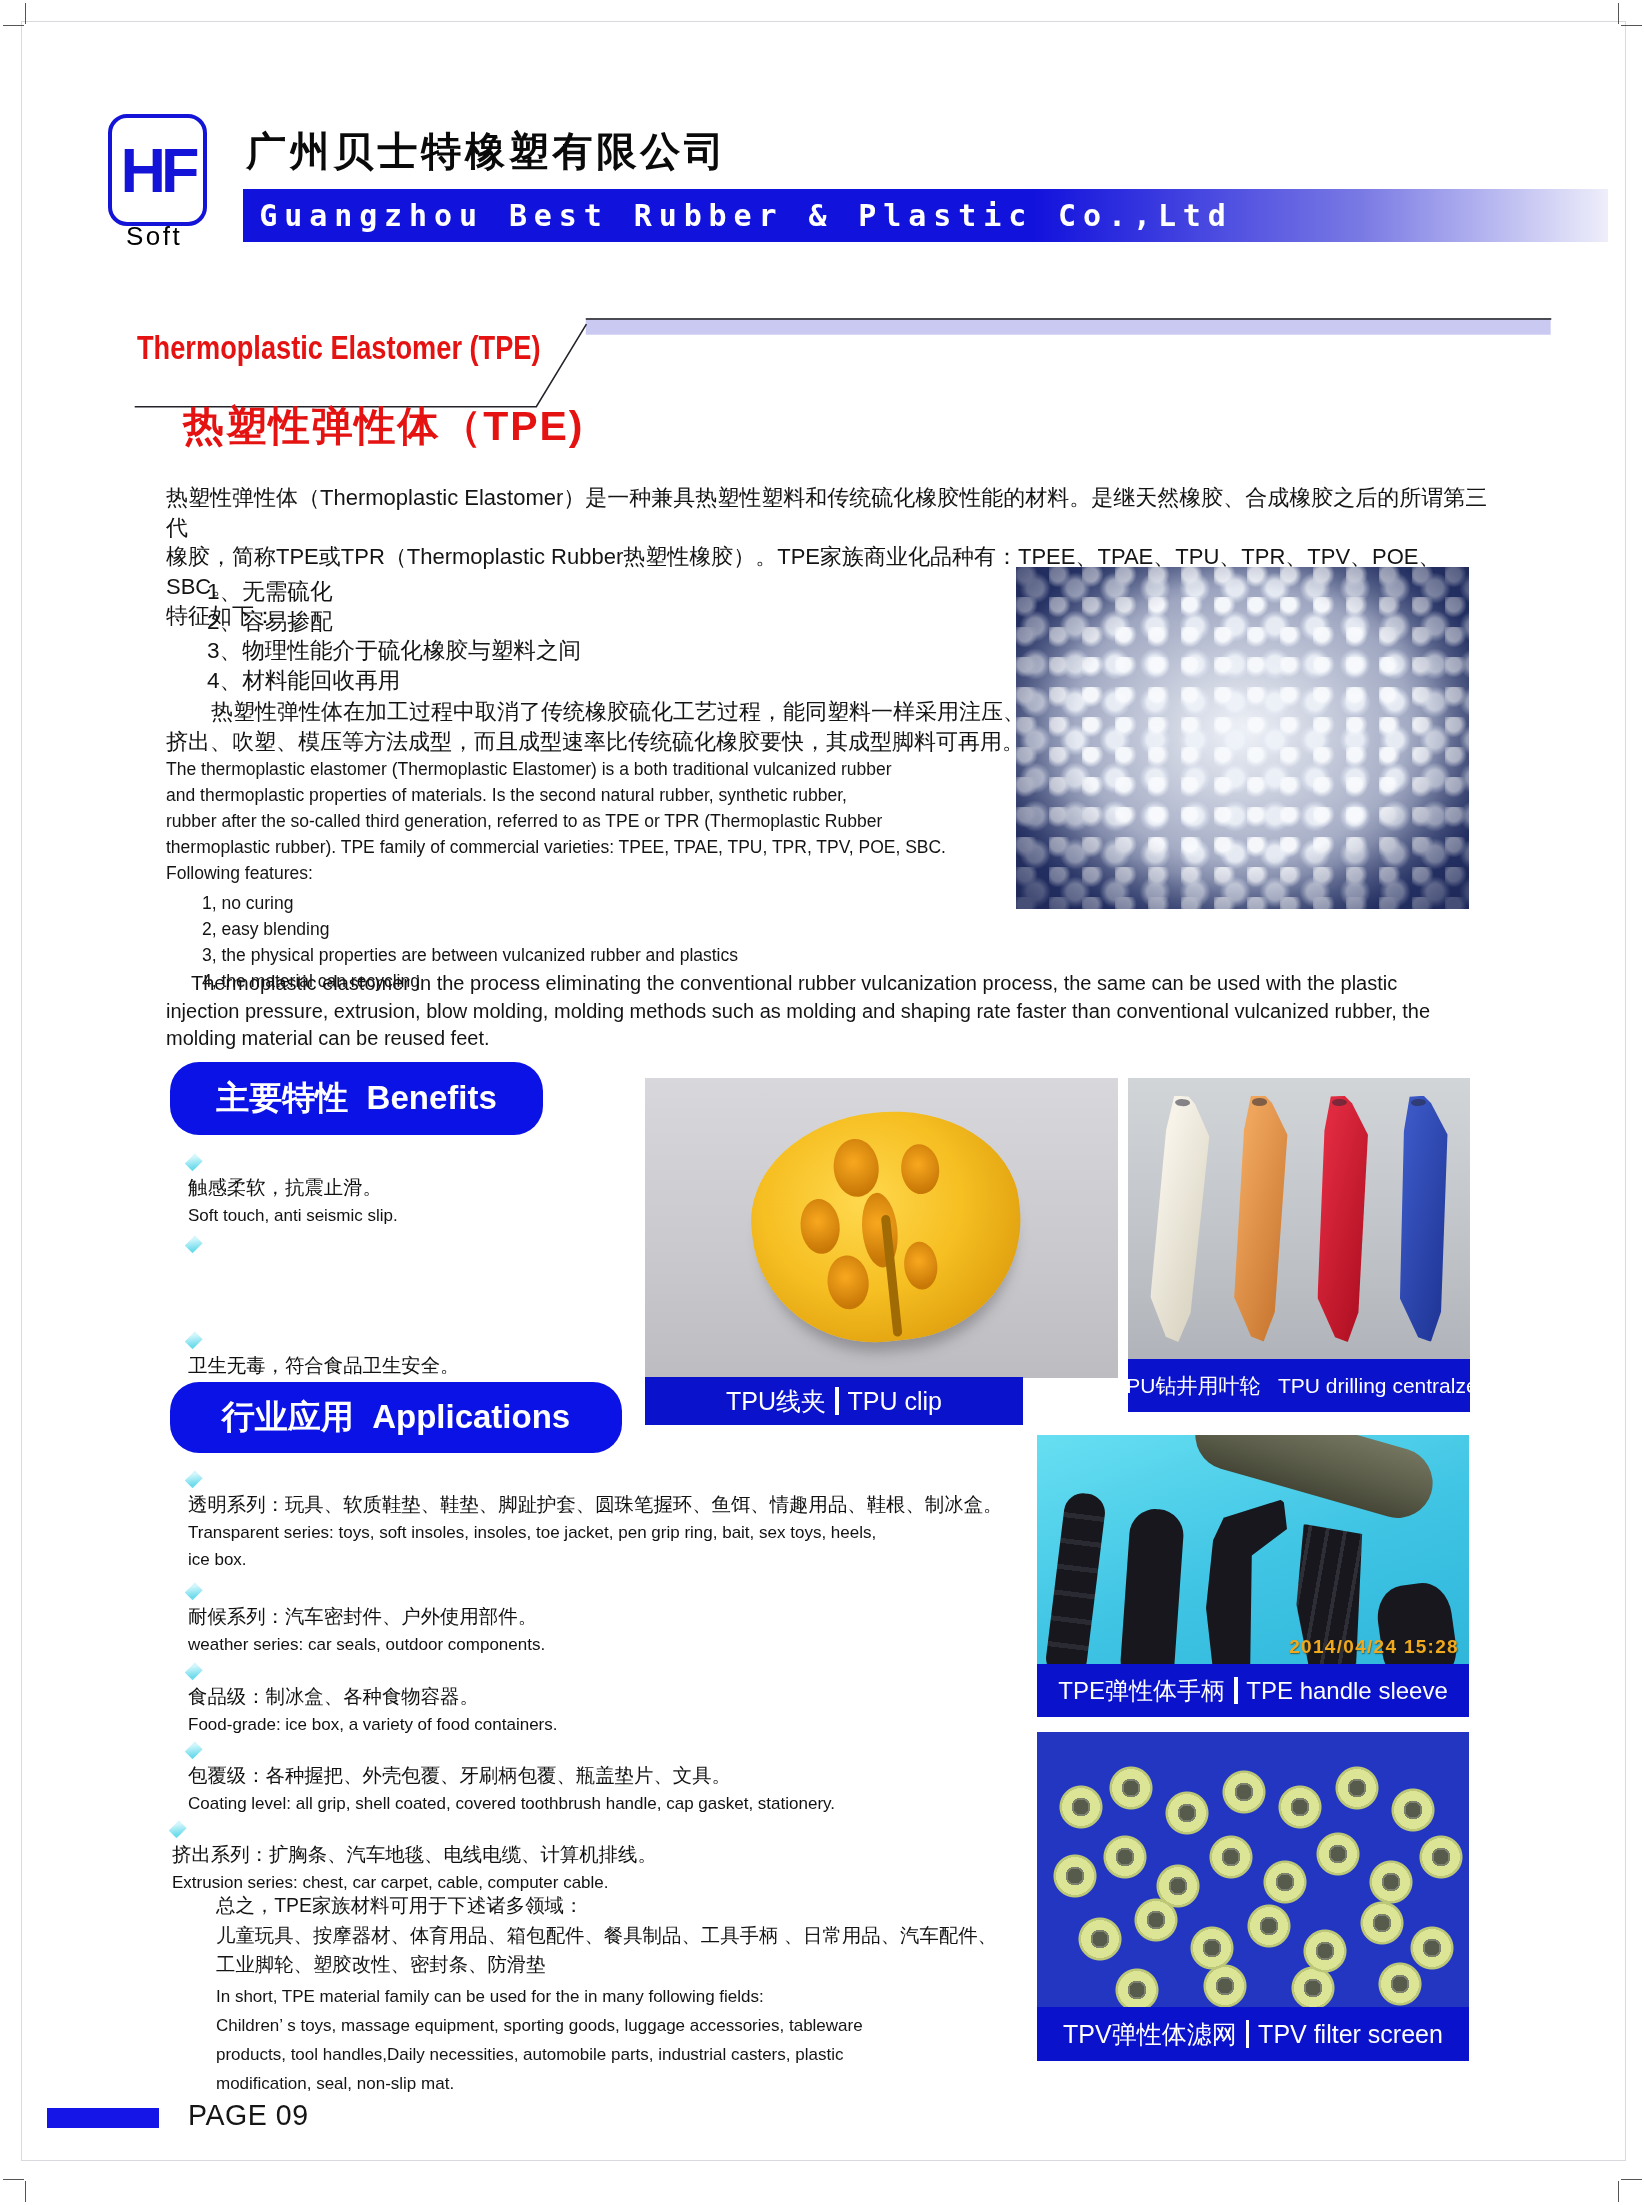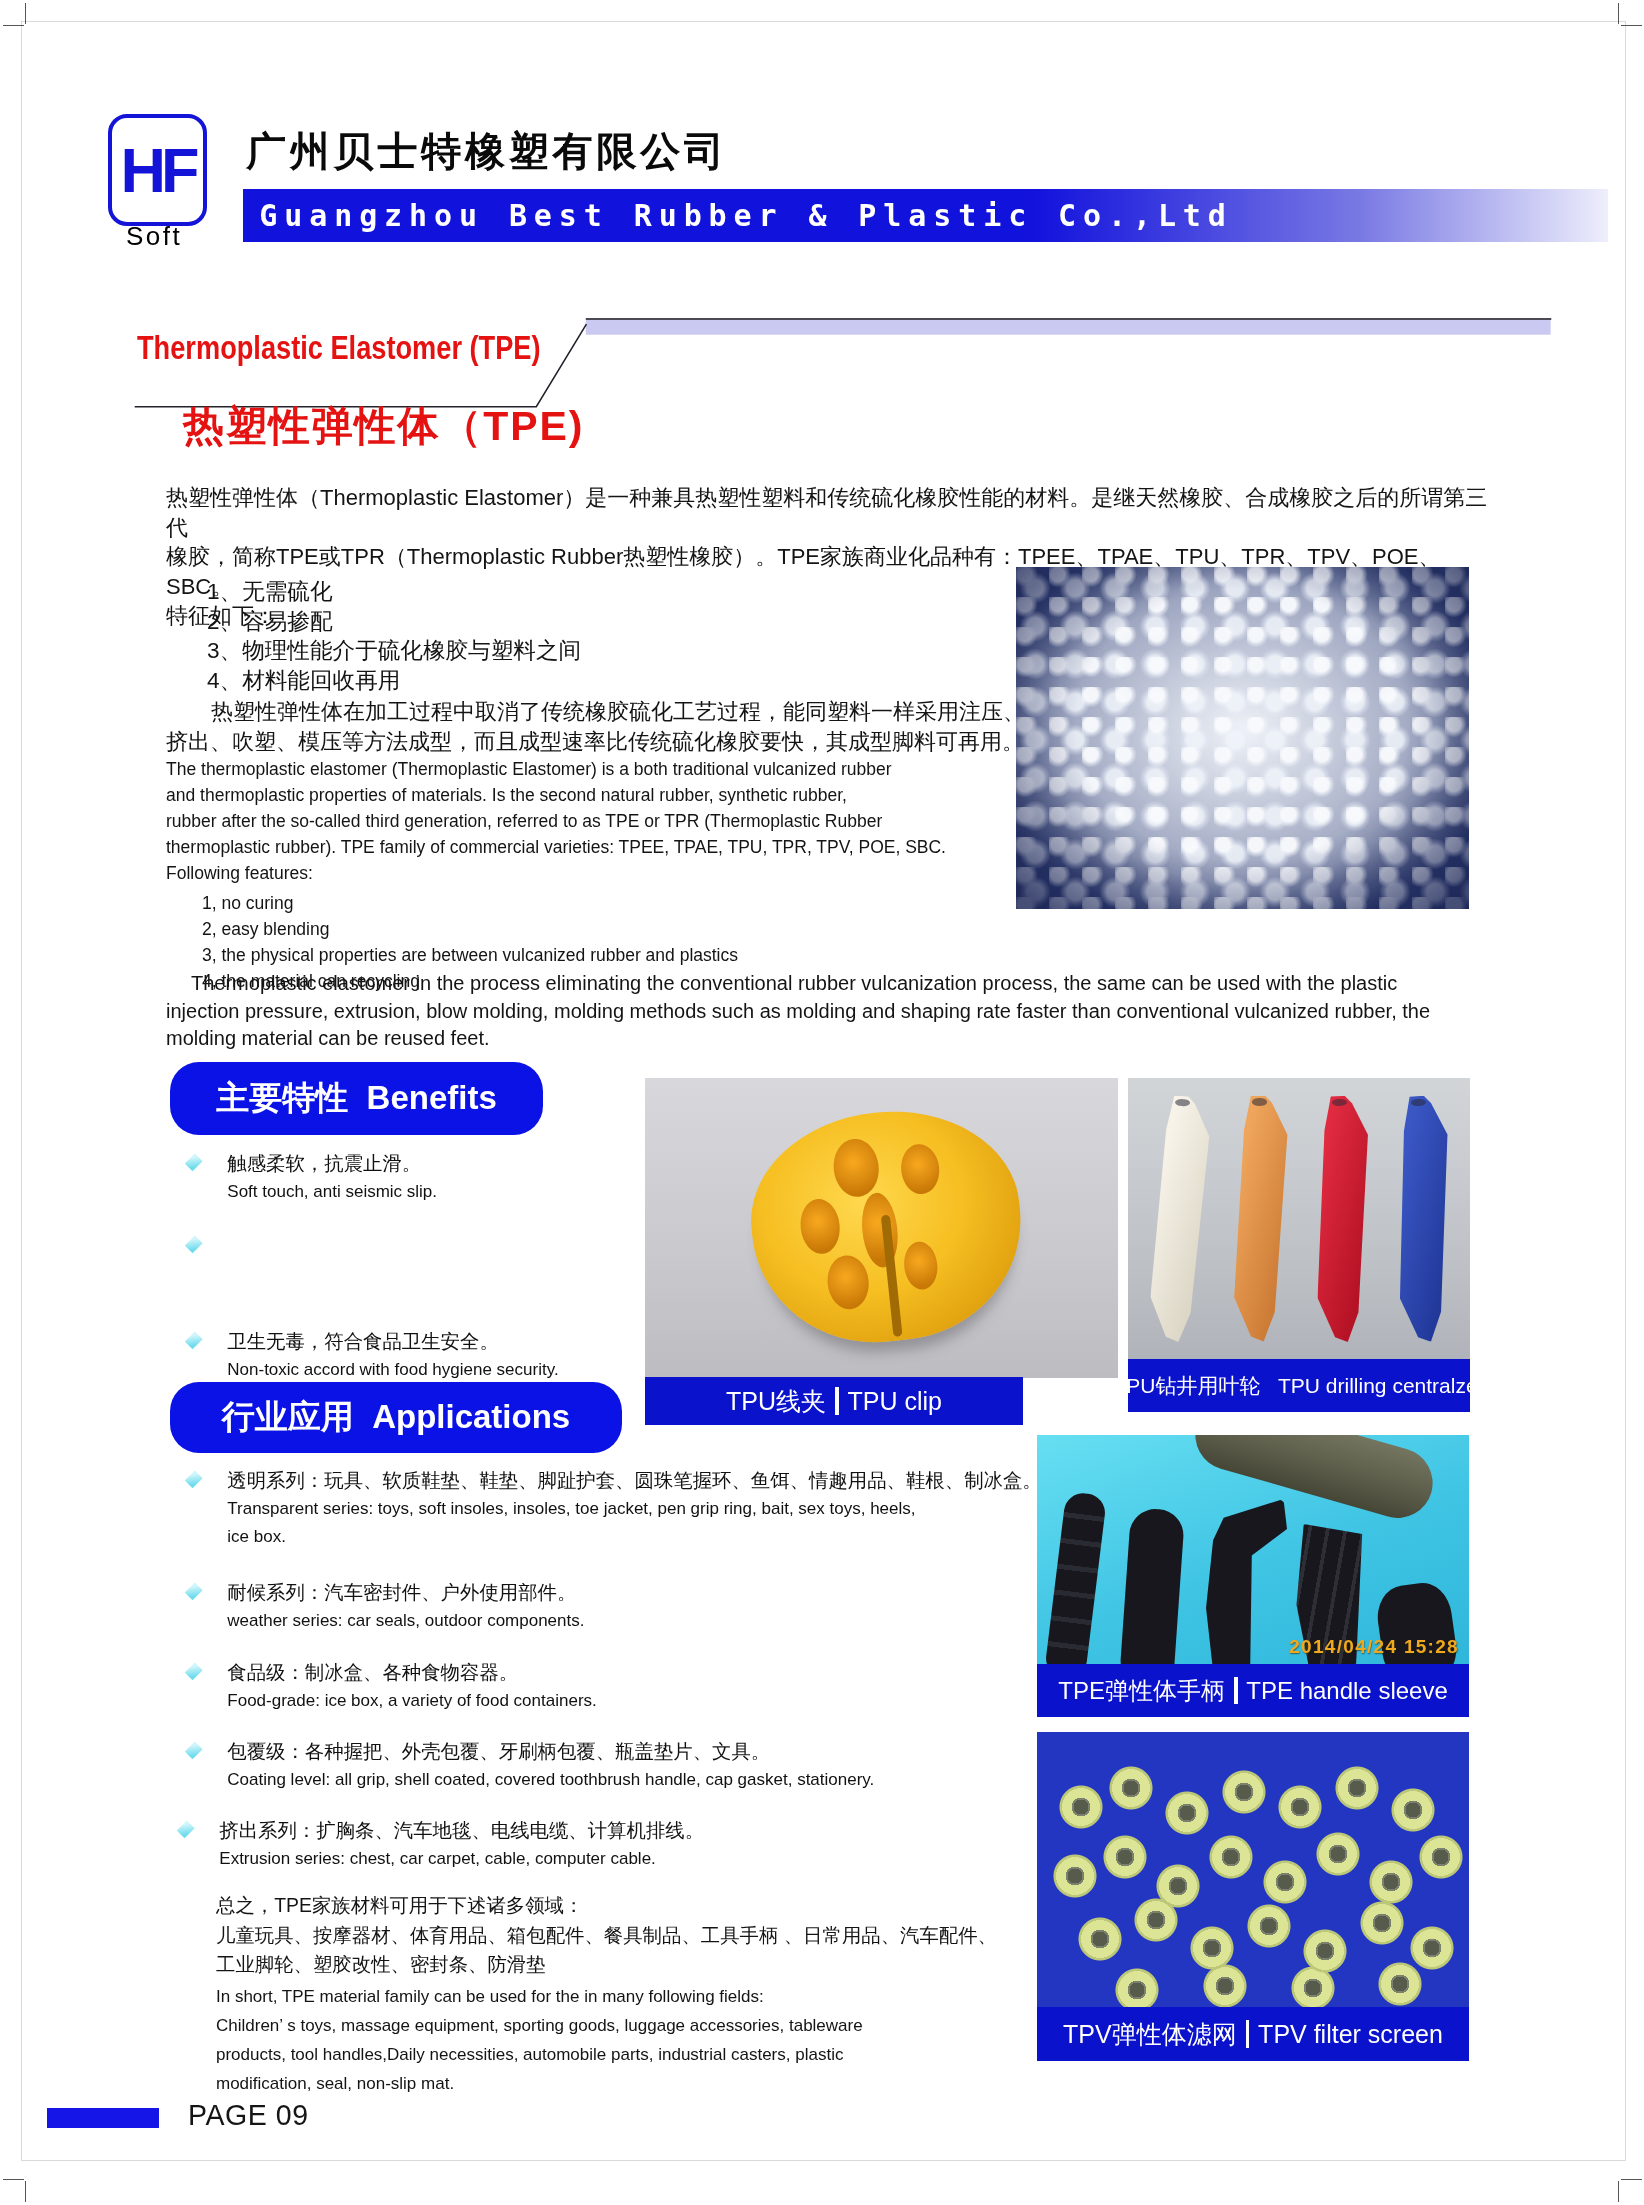--- a/index.html
+++ b/index.html
@@ -38,21 +38,21 @@
   .en-features{left:202px;top:890px;font-size:17.5px;line-height:26px;}
   .process-en{left:166px;top:970px;width:1329px;font-size:20px;line-height:27.6px;text-indent:25px;}
 
   
   .sec-btn{background:var(--btn);border-radius:29px;color:#fff;display:flex;align-items:center;
            justify-content:center;font-weight:bold;white-space:pre;}
   .btn-benefits{left:170px;top:1062px;width:373px;height:73px;font-size:33px;}
   .btn-apps{left:170px;top:1382px;width:452px;height:71px;font-size:33px;}
 
   
-  .bullet-item{display:flex;gap:28px;align-items:flex-start;}
+  .bullet-item{display:flex;gap:5px;align-items:flex-start;flex-direction:column;}
   .diamond{width:11.3px;height:11.3px;flex:none;margin-top:7.5px;
            background:linear-gradient(135deg,#d2f6fb 20%,#6fdcec 80%);
            transform:rotate(45deg) scale(1,1.3);}
   .b-zh{font-size:19.4px;line-height:29px;color:#111;}
   .b-en{font-size:17px;line-height:27.6px;color:#111;}
   .summary-zh{left:216px;top:1891px;width:840px;font-size:19.4px;line-height:29.5px;}
   .summary-en{left:216px;top:1982px;width:840px;font-size:17px;line-height:29px;}
 
   
   .photo{position:absolute;overflow:hidden;}
@@ -250,21 +250,21 @@
       <div class="b-en prewrap">Food-grade: ice box, a variety of food containers.</div>
     </div>
   </div>
   <div class="abs bullet-item" style="left:188px;top:1737px;width:865px;">
     <span class="diamond"></span>
     <div>
       <div class="b-zh">包覆级：各种握把、外壳包覆、牙刷柄包覆、瓶盖垫片、文具。</div>
       <div class="b-en prewrap">Coating level: all grip, shell coated, covered toothbrush handle, cap gasket, stationery.</div>
     </div>
   </div>
-  <div class="abs bullet-item" style="left:180px;top:1816px;width:865px;">
+  <div class="abs bullet-item" style="left:172px;top:1816px;width:865px;">
     <span class="diamond"></span>
     <div>
       <div class="b-zh">挤出系列：扩胸条、汽车地毯、电线电缆、计算机排线。</div>
       <div class="b-en prewrap">Extrusion series: chest, car carpet, cable, computer cable.</div>
     </div>
   </div>
 
   <div class="abs summary-zh prewrap">总之，TPE家族材料可用于下述诸多领域：
 儿童玩具、按摩器材、体育用品、箱包配件、餐具制品、工具手柄 、日常用品、汽车配件、
 工业脚轮、塑胶改性、密封条、防滑垫</div>

